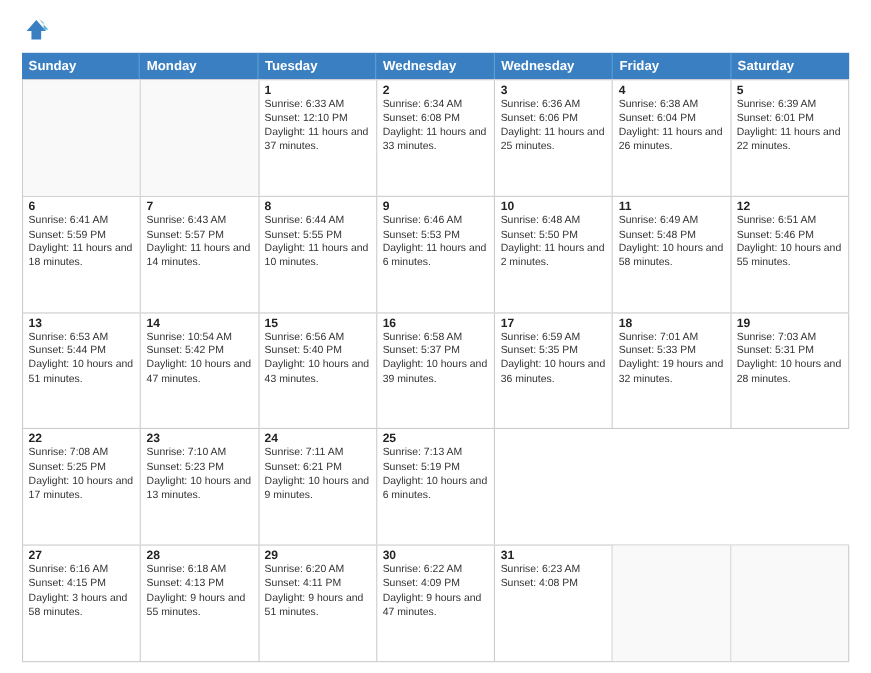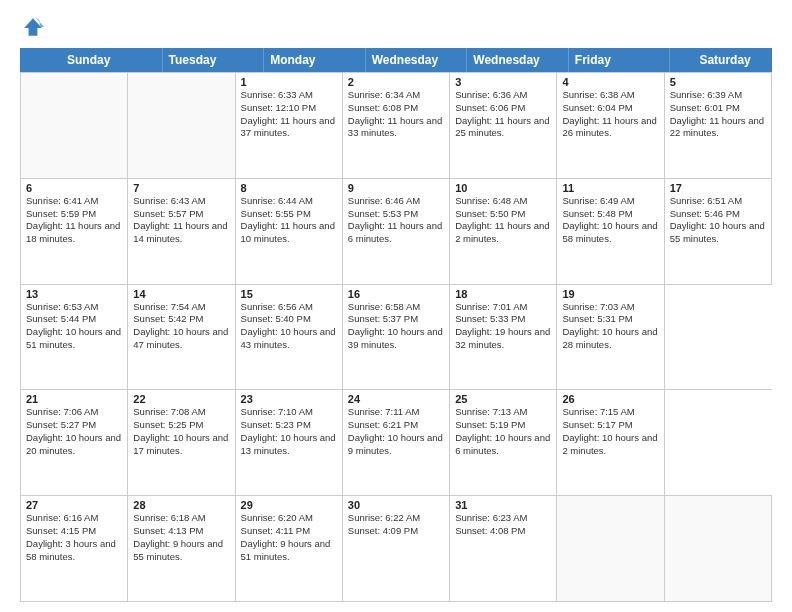--- a/index.html
+++ b/index.html
@@ -60,31 +60,30 @@
     }
     .calendar {
       flex: 1;
       display: flex;
       flex-direction: column;
     }
     .cal-header-row {
       display: grid;
       grid-template-columns: repeat(7, 1fr);
       background: #3a7fc1;
-      padding-left: 41px;
     }
     .cal-header-cell {
       color: #fff;
       font-size: 12px;
       font-weight: bold;
       padding: 5px 6px;
       text-align: left;
       border-right: 1px solid #5a9fd4;
     }
-    .cal-header-cell:last-child { border-right: none; margin-left: 23px; }
+    .cal-header-cell:last-child { border-right: none; }
     .cal-body {
       flex: 1;
       display: grid;
       grid-template-rows: repeat(5, 1fr);
       border-left: 1px solid #ccc;
       border-top: 1px solid #ccc;
     }
     .cal-week {
       display: grid;
       grid-template-columns: repeat(7, 1fr);
@@ -131,22 +130,22 @@
     </div>
     <div class="title-block">
       <div class="month-title"></div>
       <div class="location"></div>
     </div>
   </div>
 
   <div class="calendar">
     <div class="cal-header-row">
     <div class="cal-header-cell">Sunday</div>
+        <div class="cal-header-cell">Monday</div>
         <div class="cal-header-cell">Tuesday</div>
-        <div class="cal-header-cell">Monday</div>
         <div class="cal-header-cell">Wednesday</div>
         <div class="cal-header-cell">Wednesday</div>
         <div class="cal-header-cell">Friday</div>
         <div class="cal-header-cell">Saturday</div>
       </div>
     <div class="cal-body">
     <div class="cal-week">
           <div class="cal-cell empty"></div>
           <div class="cal-cell empty"></div>
           <div class="cal-cell">
@@ -211,72 +210,72 @@
             <div class="cell-line">Sunset: 5:50 PM</div>
             <div class="cell-line">Daylight: 11 hours and 2 minutes.</div>
           </div>
           <div class="cal-cell">
             <div class="day-num">11</div>
             <div class="cell-line">Sunrise: 6:49 AM</div>
             <div class="cell-line">Sunset: 5:48 PM</div>
             <div class="cell-line">Daylight: 10 hours and 58 minutes.</div>
           </div>
           <div class="cal-cell">
-            <div class="day-num">17</div>
+            <div class="day-num">12</div>
             <div class="cell-line">Sunrise: 6:51 AM</div>
             <div class="cell-line">Sunset: 5:46 PM</div>
             <div class="cell-line">Daylight: 10 hours and 55 minutes.</div>
           </div>
         </div>
         <div class="cal-week">
           <div class="cal-cell">
             <div class="day-num">13</div>
             <div class="cell-line">Sunrise: 6:53 AM</div>
             <div class="cell-line">Sunset: 5:44 PM</div>
             <div class="cell-line">Daylight: 10 hours and 51 minutes.</div>
           </div>
           <div class="cal-cell">
             <div class="day-num">14</div>
-            <div class="cell-line">Sunrise: 7:54 AM</div>
+            <div class="cell-line">Sunrise: 10:54 AM</div>
             <div class="cell-line">Sunset: 5:42 PM</div>
             <div class="cell-line">Daylight: 10 hours and 47 minutes.</div>
           </div>
           <div class="cal-cell">
             <div class="day-num">15</div>
             <div class="cell-line">Sunrise: 6:56 AM</div>
             <div class="cell-line">Sunset: 5:40 PM</div>
             <div class="cell-line">Daylight: 10 hours and 43 minutes.</div>
           </div>
           <div class="cal-cell">
             <div class="day-num">16</div>
             <div class="cell-line">Sunrise: 6:58 AM</div>
             <div class="cell-line">Sunset: 5:37 PM</div>
             <div class="cell-line">Daylight: 10 hours and 39 minutes.</div>
           </div>
           <div class="cal-cell">
+            <div class="day-num">17</div>
+            <div class="cell-line">Sunrise: 6:59 AM</div>
+            <div class="cell-line">Sunset: 5:35 PM</div>
+            <div class="cell-line">Daylight: 10 hours and 36 minutes.</div>
+          </div>
+          <div class="cal-cell">
             <div class="day-num">18</div>
             <div class="cell-line">Sunrise: 7:01 AM</div>
             <div class="cell-line">Sunset: 5:33 PM</div>
             <div class="cell-line">Daylight: 19 hours and 32 minutes.</div>
           </div>
           <div class="cal-cell">
             <div class="day-num">19</div>
             <div class="cell-line">Sunrise: 7:03 AM</div>
             <div class="cell-line">Sunset: 5:31 PM</div>
             <div class="cell-line">Daylight: 10 hours and 28 minutes.</div>
           </div>
         </div>
         <div class="cal-week">
           <div class="cal-cell">
-            <div class="day-num">21</div>
-            <div class="cell-line">Sunrise: 7:06 AM</div>
-            <div class="cell-line">Sunset: 5:27 PM</div>
-            <div class="cell-line">Daylight: 10 hours and 20 minutes.</div>
-          </div>
-          <div class="cal-cell">
             <div class="day-num">22</div>
             <div class="cell-line">Sunrise: 7:08 AM</div>
             <div class="cell-line">Sunset: 5:25 PM</div>
             <div class="cell-line">Daylight: 10 hours and 17 minutes.</div>
           </div>
           <div class="cal-cell">
             <div class="day-num">23</div>
             <div class="cell-line">Sunrise: 7:10 AM</div>
             <div class="cell-line">Sunset: 5:23 PM</div>
             <div class="cell-line">Daylight: 10 hours and 13 minutes.</div>
@@ -286,26 +285,20 @@
             <div class="cell-line">Sunrise: 7:11 AM</div>
             <div class="cell-line">Sunset: 6:21 PM</div>
             <div class="cell-line">Daylight: 10 hours and 9 minutes.</div>
           </div>
           <div class="cal-cell">
             <div class="day-num">25</div>
             <div class="cell-line">Sunrise: 7:13 AM</div>
             <div class="cell-line">Sunset: 5:19 PM</div>
             <div class="cell-line">Daylight: 10 hours and 6 minutes.</div>
           </div>
-          <div class="cal-cell">
-            <div class="day-num">26</div>
-            <div class="cell-line">Sunrise: 7:15 AM</div>
-            <div class="cell-line">Sunset: 5:17 PM</div>
-            <div class="cell-line">Daylight: 10 hours and 2 minutes.</div>
-          </div>
         </div>
         <div class="cal-week">
           <div class="cal-cell">
             <div class="day-num">27</div>
             <div class="cell-line">Sunrise: 6:16 AM</div>
             <div class="cell-line">Sunset: 4:15 PM</div>
             <div class="cell-line">Daylight: 3 hours and 58 minutes.</div>
           </div>
           <div class="cal-cell">
             <div class="day-num">28</div>
@@ -316,20 +309,21 @@
           <div class="cal-cell">
             <div class="day-num">29</div>
             <div class="cell-line">Sunrise: 6:20 AM</div>
             <div class="cell-line">Sunset: 4:11 PM</div>
             <div class="cell-line">Daylight: 9 hours and 51 minutes.</div>
           </div>
           <div class="cal-cell">
             <div class="day-num">30</div>
             <div class="cell-line">Sunrise: 6:22 AM</div>
             <div class="cell-line">Sunset: 4:09 PM</div>
+            <div class="cell-line">Daylight: 9 hours and 47 minutes.</div>
           </div>
           <div class="cal-cell">
             <div class="day-num">31</div>
             <div class="cell-line">Sunrise: 6:23 AM</div>
             <div class="cell-line">Sunset: 4:08 PM</div>
           </div>
           <div class="cal-cell empty"></div>
           <div class="cal-cell empty"></div>
         </div>
       </div>

